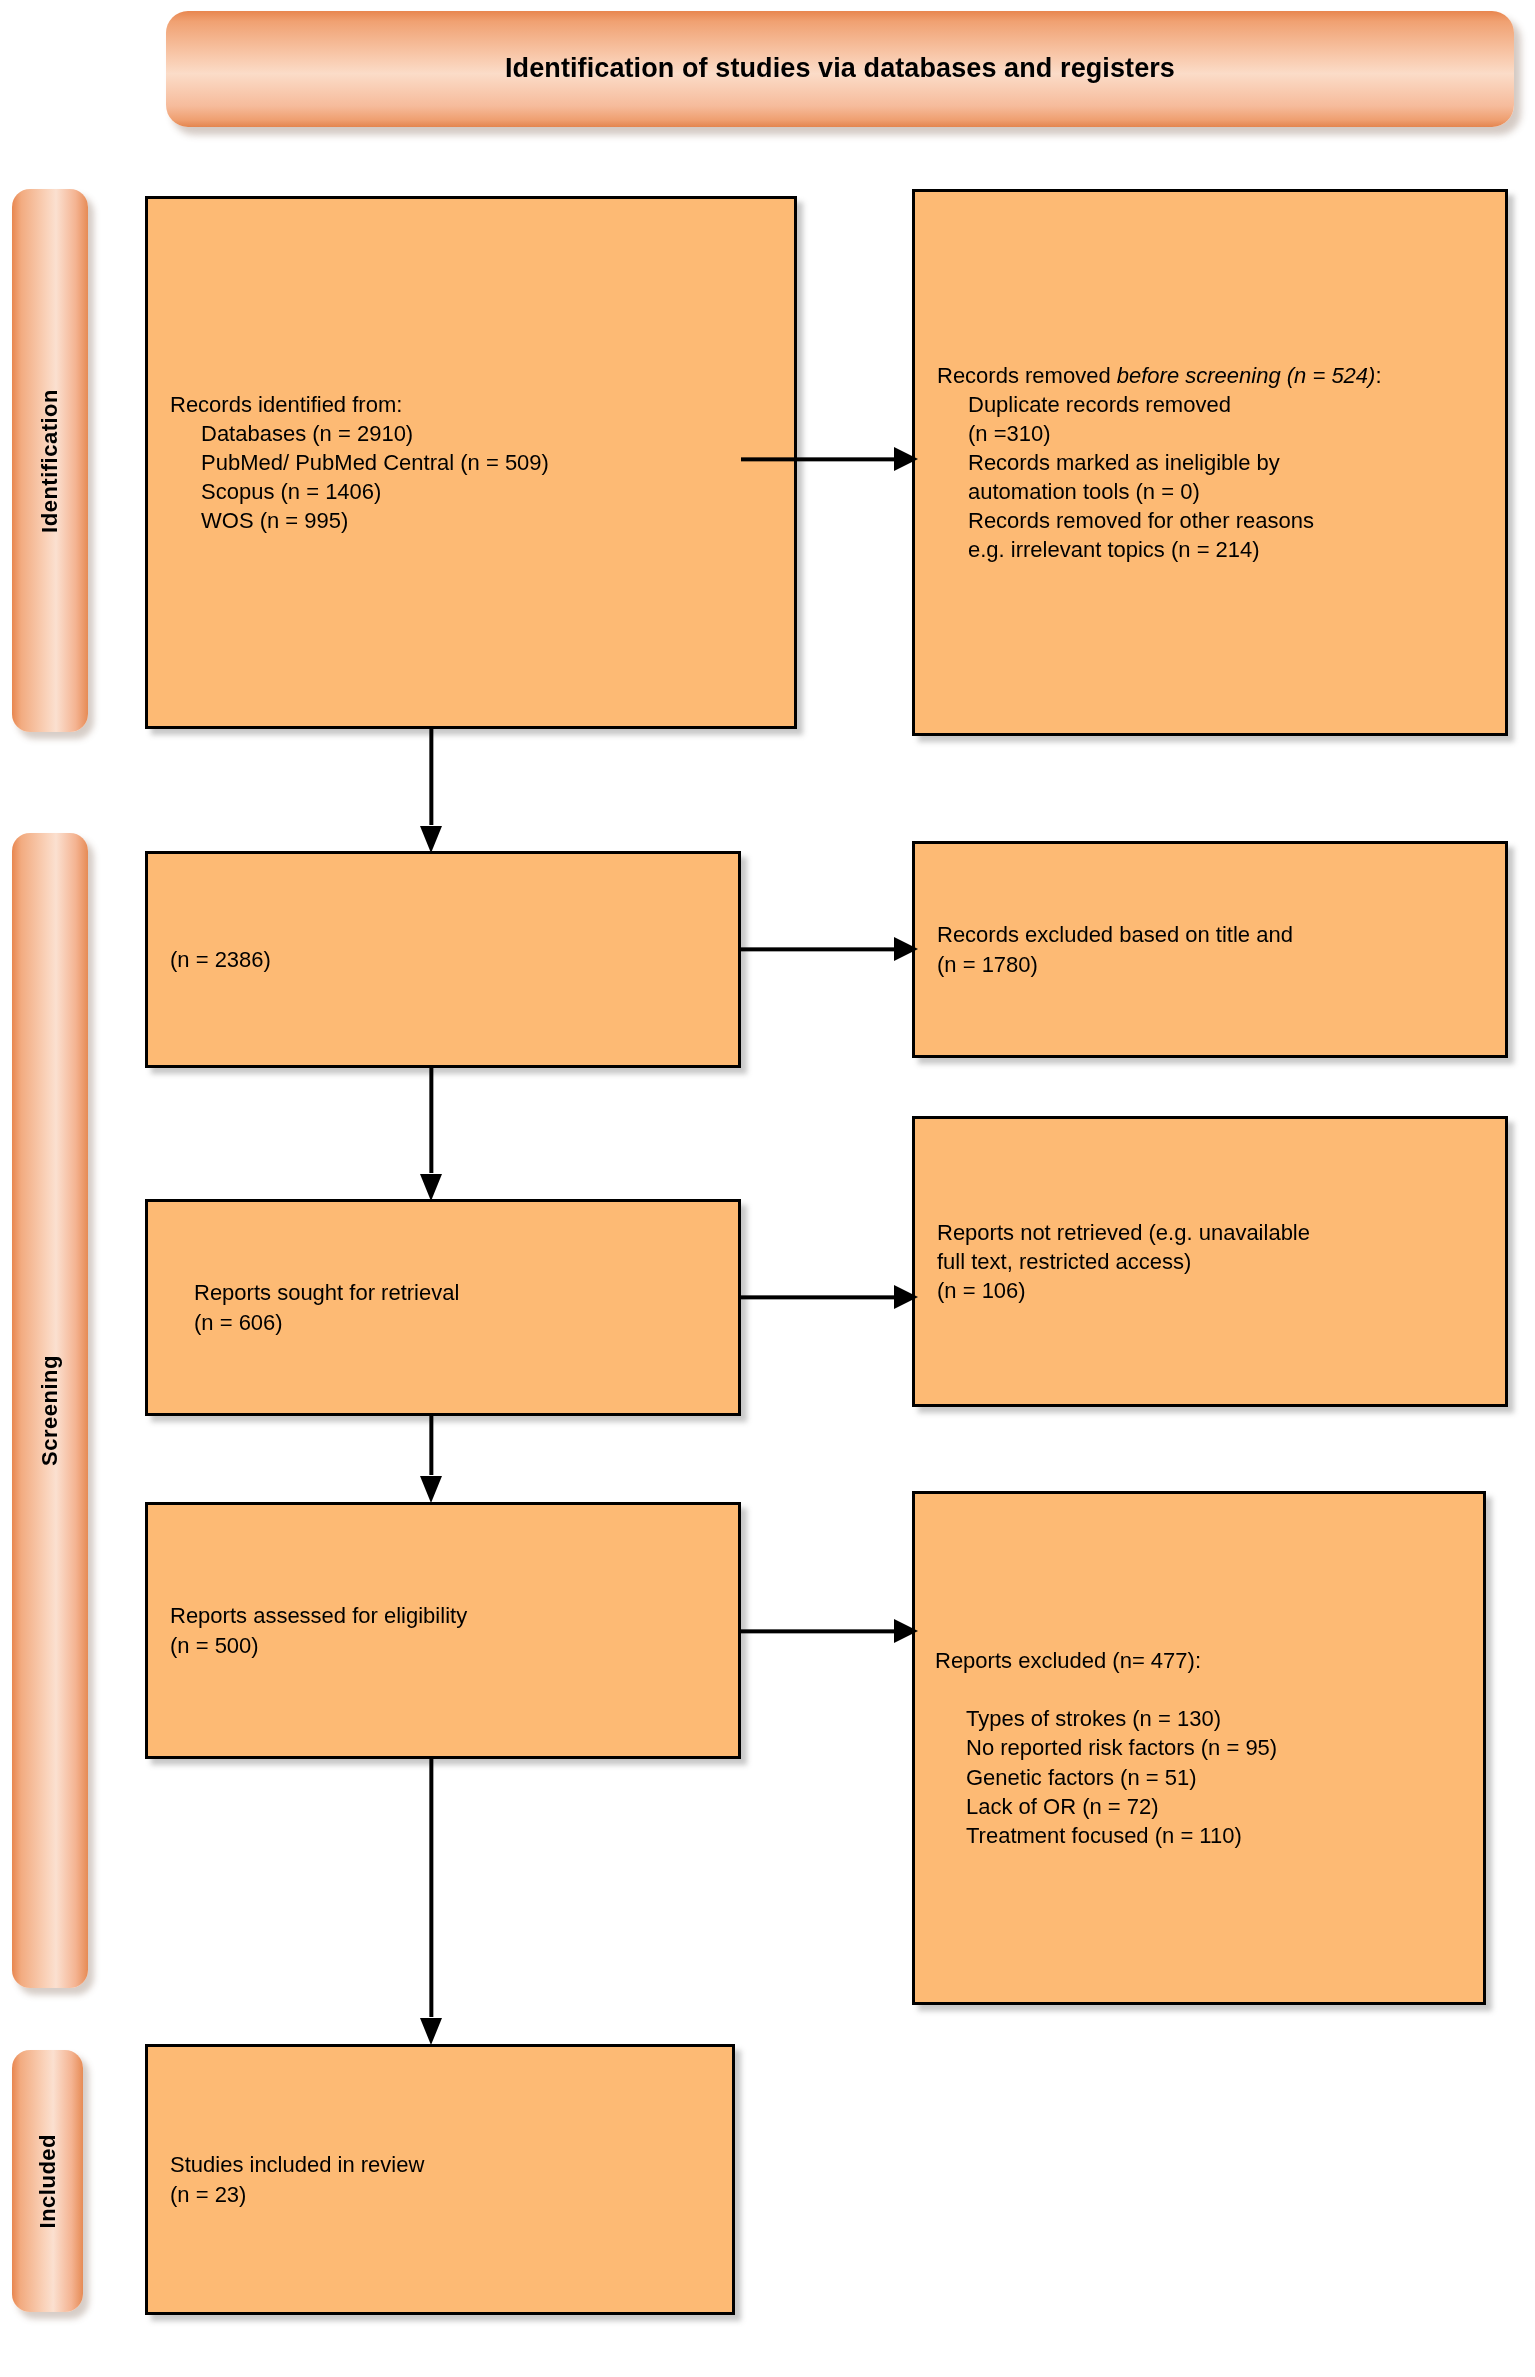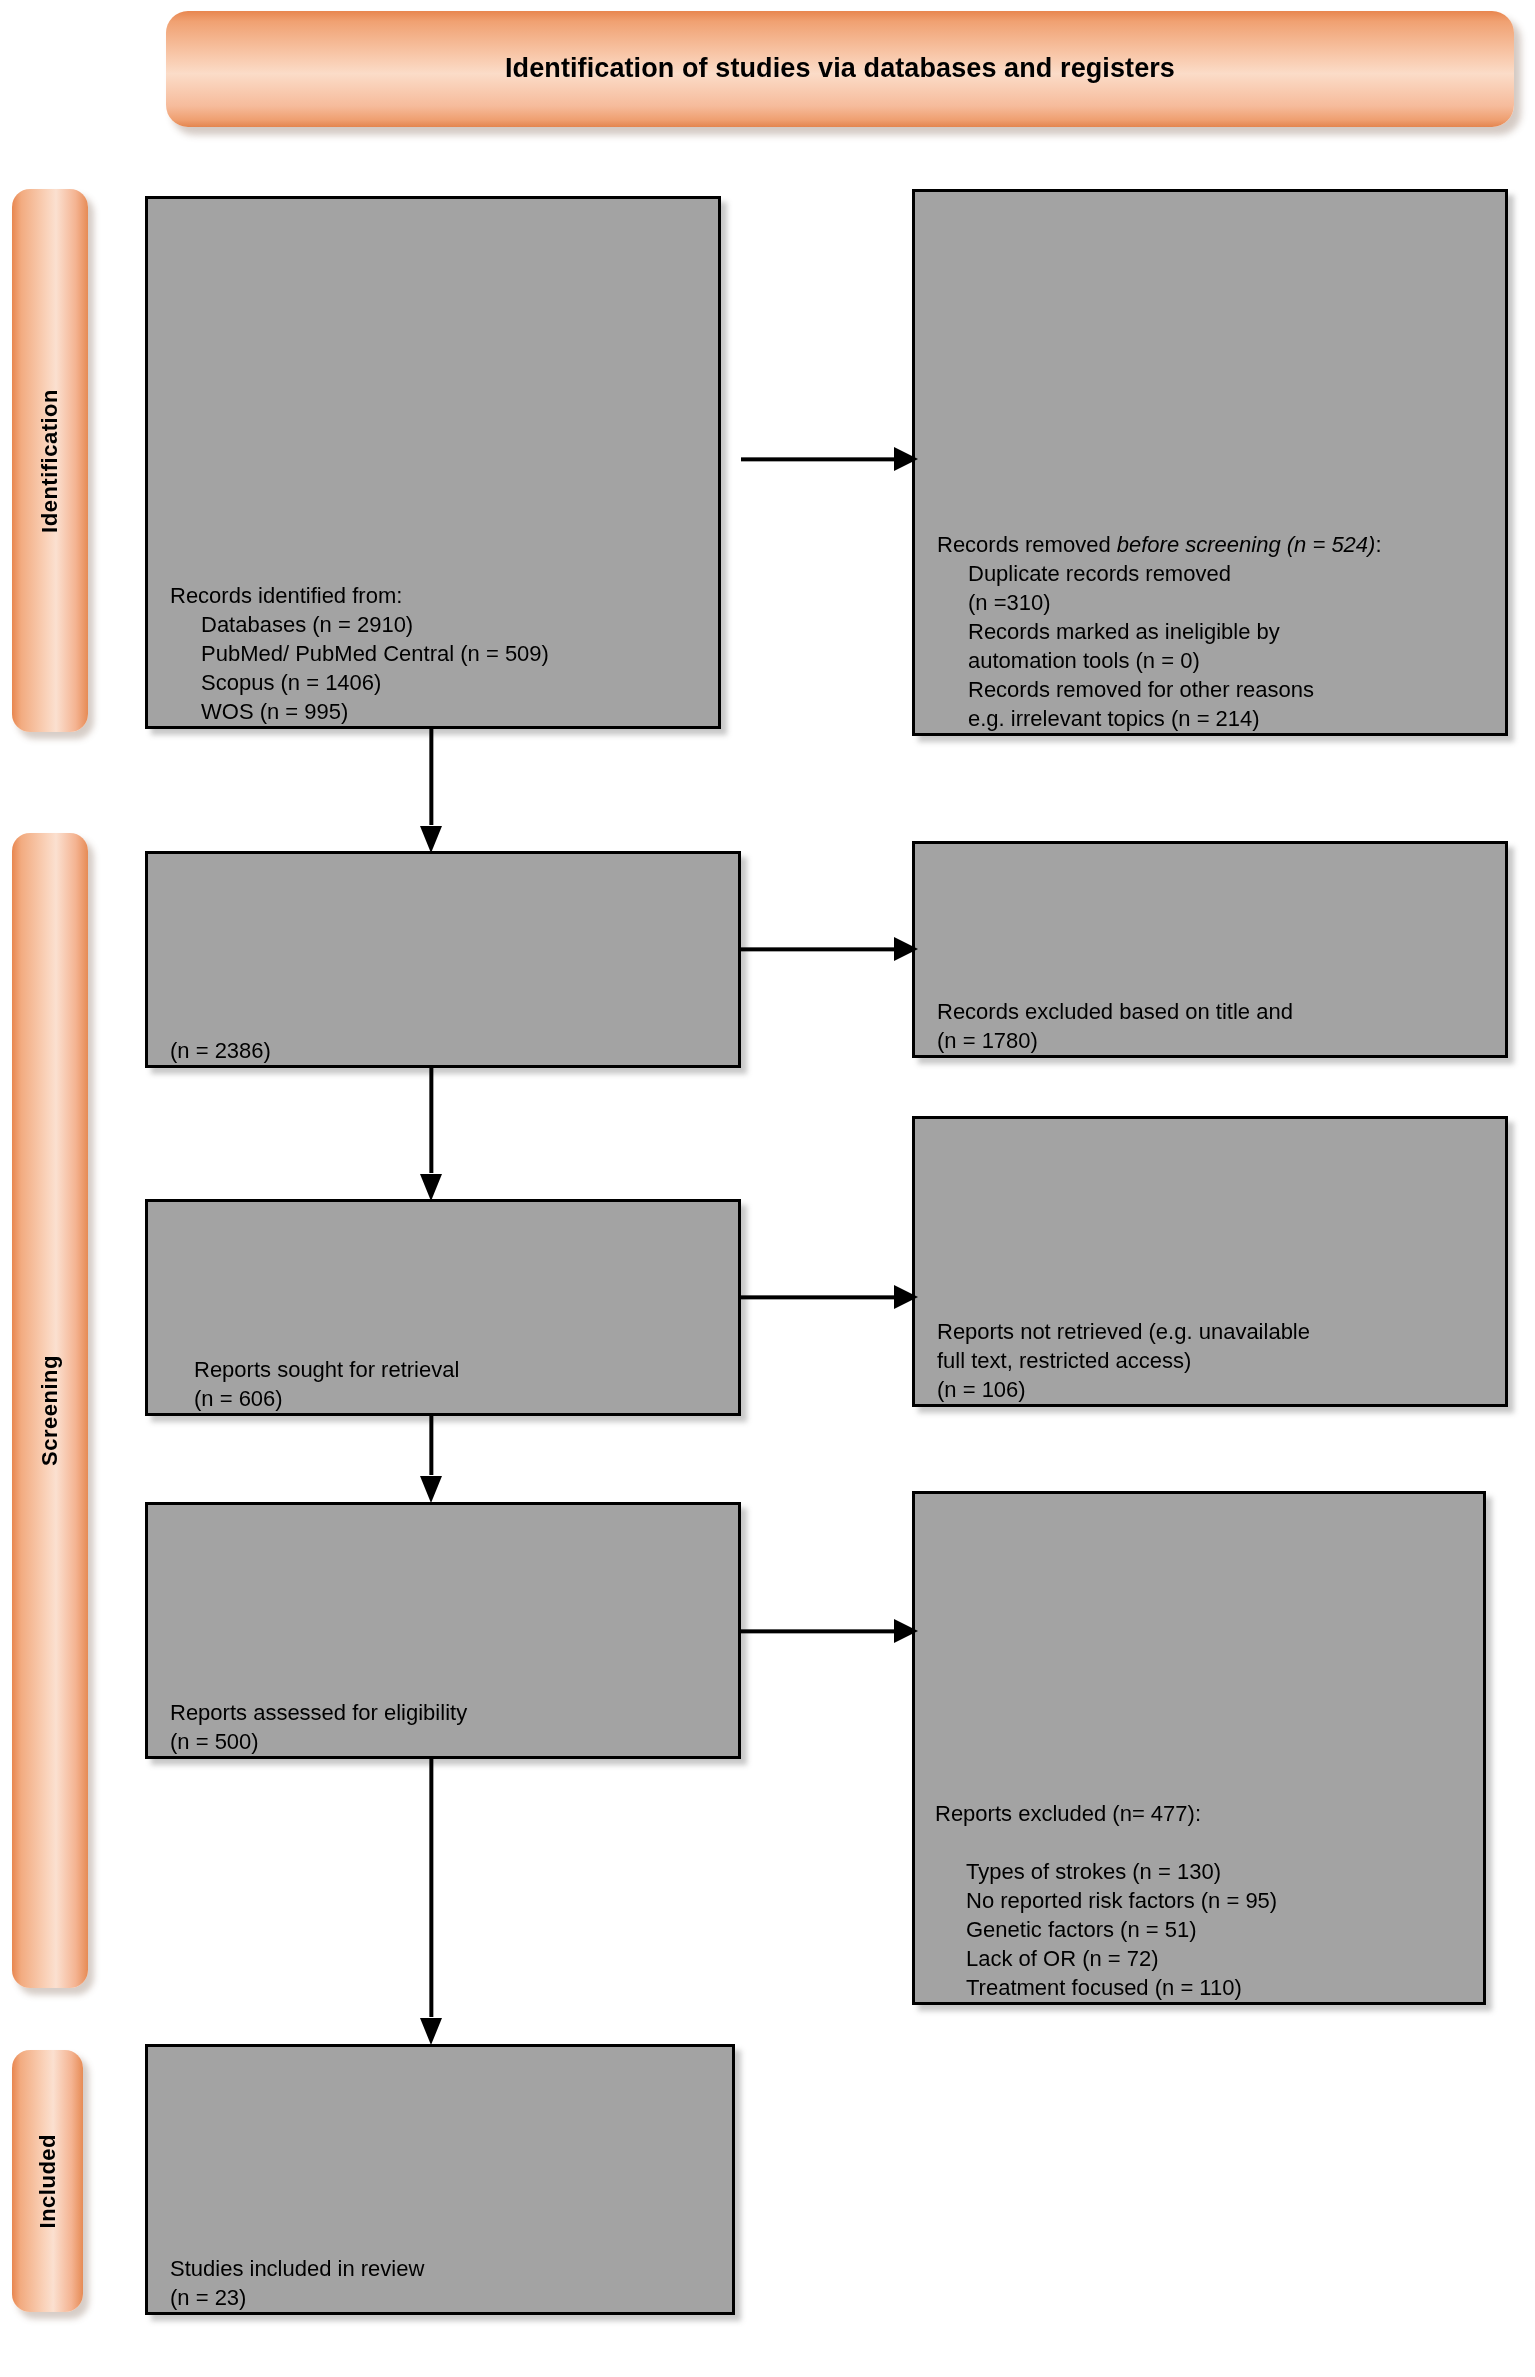--- a/index.html
+++ b/index.html
@@ -34,35 +34,35 @@
   .stage-label{
     writing-mode:vertical-rl;transform:rotate(180deg);
     font-size:22px;font-weight:bold;color:#000;letter-spacing:0.5px;white-space:nowrap;
   }
   #tab-identification{left:12px;top:189px;width:76px;height:543px;}
   #tab-screening    {left:12px;top:833px;width:76px;height:1155px;}
   #tab-included     {left:12px;top:2050px;width:71px;height:262px;}
 
   
   .fbox{
-    position:absolute;background:#a3a3a3;
+    position:absolute;background:#fdba74;
     border:3.3px solid #000;
     box-shadow:5.7px 6.2px 5.2px rgba(110,110,110,.38);
     box-sizing:border-box;
-    display:flex;align-items:flex-end;
+    display:flex;align-items:center;
   }
   .fbox .inner{padding:0 22px;width:100%;}
   .fbox p{
     margin:0;font-size:22px;line-height:1.32;color:#000;white-space:pre-wrap;
   }
   .fbox p.ind{padding-left:31px;}
   .ital{font-style:italic;}
 
   
-  #box-identified      {left:145px; top:196px;  width:576px;height:533px;}
+  #box-identified      {left:145px; top:196px;  width:652px;height:533px;}
   #box-screened        {left:145px; top:851px; width:596px;height:217px;}
   #box-sought          {left:145px; top:1199px; width:596px;height:217px;padding-left:24px;}
   #box-assessed        {left:145px; top:1502px; width:596px;height:257px;}
   #box-included-review {left:145px; top:2044px; width:590px;height:271px;}
 
   
   #box-removed      {left:912px;top:189px; width:596px;height:547px;}
   #box-excl-title   {left:912px;top:841px;width:596px;height:217px;}
   #box-not-retrieved{left:912px;top:1116px;width:596px;height:291px;}
   #box-excl-reasons {left:912px;top:1491px;width:574px;height:514px;}

